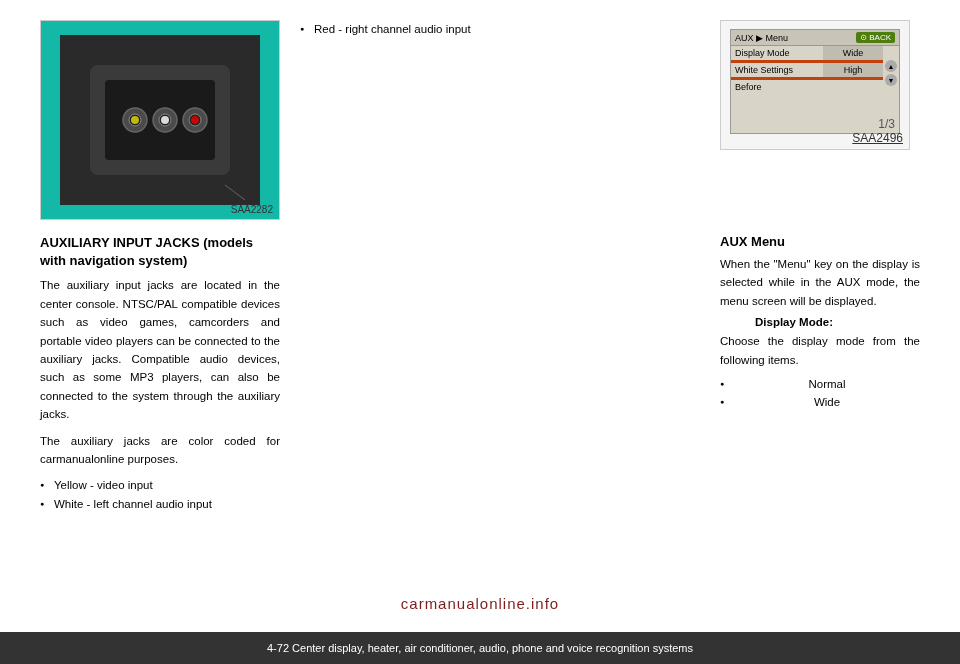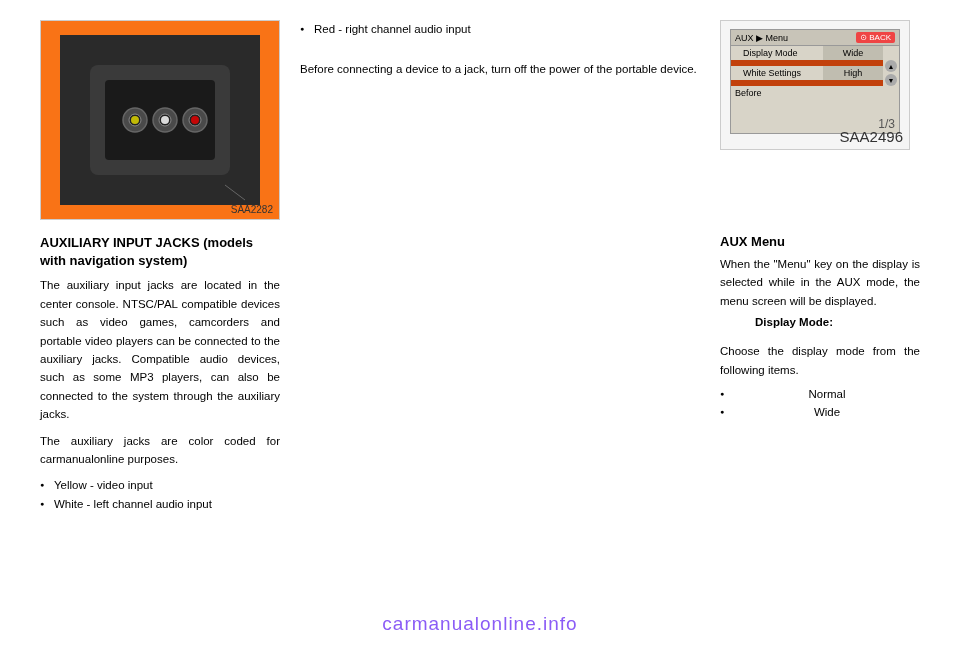--- a/index.html
+++ b/index.html
@@ -16,25 +16,25 @@
     .page {
       width: 960px;
       height: 664px;
       position: relative;
       padding: 20px 40px 30px 40px;
     }
 
     
     .watermark {
       position: absolute;
-      bottom: 29px;
+      bottom: 52px;
       left: 50%;
       transform: translateX(-50%);
-      font-size: 19px;
-      color: #8b5cf6;
+      font-size: 15px;
+      color: #7f1d1d;
       white-space: nowrap;
       letter-spacing: 1px;
     }
 
     
     .footer-bar {
       position: absolute;
       bottom: 0;
       left: 0;
       right: 0;
@@ -52,21 +52,21 @@
       flex: 1;
       min-width: 220px;
     }
 
     
     .car-image-box {
       border: 1px solid #ccc;
       width: 240px;
       height: 200px;
       position: relative;
-      background: #f97316;
+      background: #14b8a6;
       overflow: hidden;
       margin-bottom: 10px;
     }
 
     .car-image-inner {
       width: 100%;
       height: 100%;
       display: flex;
       align-items: center;
       justify-content: center;
@@ -117,21 +117,21 @@
       position: absolute;
       left: 0;
       font-size: 7px;
       top: 3px;
     }
 
     
     .center-col .bullet-text {
       font-size: 11.5px;
       line-height: 1.6;
-      margin-bottom: 22px;
+      margin-bottom: 8px;
       padding-left: 14px;
       position: relative;
     }
     .center-col .bullet-text::before {
       content: "●";
       position: absolute;
       left: 0;
       font-size: 7px;
       top: 3px;
     }
@@ -150,22 +150,23 @@
       height: 130px;
       position: relative;
       background: #f5f5f5;
       margin-bottom: 6px;
     }
 
     .display-image-label {
       position: absolute;
       bottom: 4px;
       right: 6px;
-      font-size: 15px;
+      font-size: 12px;
       color: #333;
+      text-decoration: underline;
     }
 
     
     .aux-screen {
       width: 170px;
       height: 105px;
       background: #d8d4c8;
       margin: 8px auto;
       border: 1px solid #999;
       position: relative;
@@ -175,31 +176,30 @@
     .aux-screen-header {
       display: flex;
       justify-content: space-between;
       align-items: center;
       padding: 2px 4px;
       background: #c8c4b8;
       border-bottom: 1px solid #999;
     }
 
     .aux-screen-header .back-btn {
-      background: #ef4444;
+      background: #4d7c0f;
       color: #fff;
       padding: 1px 4px;
       font-size: 8px;
       border-radius: 2px;
     }
 
     .aux-screen-row {
       display: flex;
-      border-bottom: 6px solid #c2410c;
-      padding-left: 8px;
+      border-bottom: 3px solid #c2410c;
     }
 
     .aux-screen-row .label {
       flex: 1;
       padding: 2px 4px;
       background: #d8d4c8;
       font-size: 9px;
     }
 
     .aux-screen-row .value {
@@ -253,21 +253,21 @@
     .right-body-text {
       font-size: 11.5px;
       line-height: 1.6;
       margin-bottom: 6px;
       text-align: justify;
     }
 
     .right-subheading {
       font-size: 11.5px;
       font-weight: bold;
-      margin-bottom: 14px;
+      margin-bottom: 4px;
       padding-left: 35px;
     }
 
     .right-bullet-list {
       list-style: none;
       margin-bottom: 8px;
       text-align: center;
     }
     .right-bullet-list li {
       font-size: 11.5px;
@@ -358,21 +358,20 @@
             <line x1="165" y1="150" x2="185" y2="165" stroke="#666" stroke-width="1"></line>
           </svg>
         </div>
         <span class="image-label">SAA2282</span>
       </div>
     </div>
 
     <div class="top-center">
       <div class="center-col">
         <div class="bullet-text">Red - right channel audio input</div>
-        <div class="plain-text">Before connecting a device to a jack, turn off the power of the portable device.</div>
       </div>
     </div>
 
     <div class="top-right">
       <div class="display-box">
 
         <div class="aux-screen">
           <div class="aux-screen-header">
             <span>AUX ▶ Menu</span>
             <span class="back-btn">⊙ BACK</span>
@@ -425,14 +424,17 @@
       <div class="right-body-text">Choose the display mode from the following items.</div>
       <ul class="right-bullet-list">
         <li>Normal</li>
         <li>Wide</li>
       </ul>
     </div>
   </div>
 
   <div class="watermark">carmanualonline.info</div>
 
+  <div class="footer-bar">
+    <span>4-72   Center display, heater, air conditioner, audio, phone and voice recognition systems</span>
+  </div>
 
 </div>
 
 </body></html>

